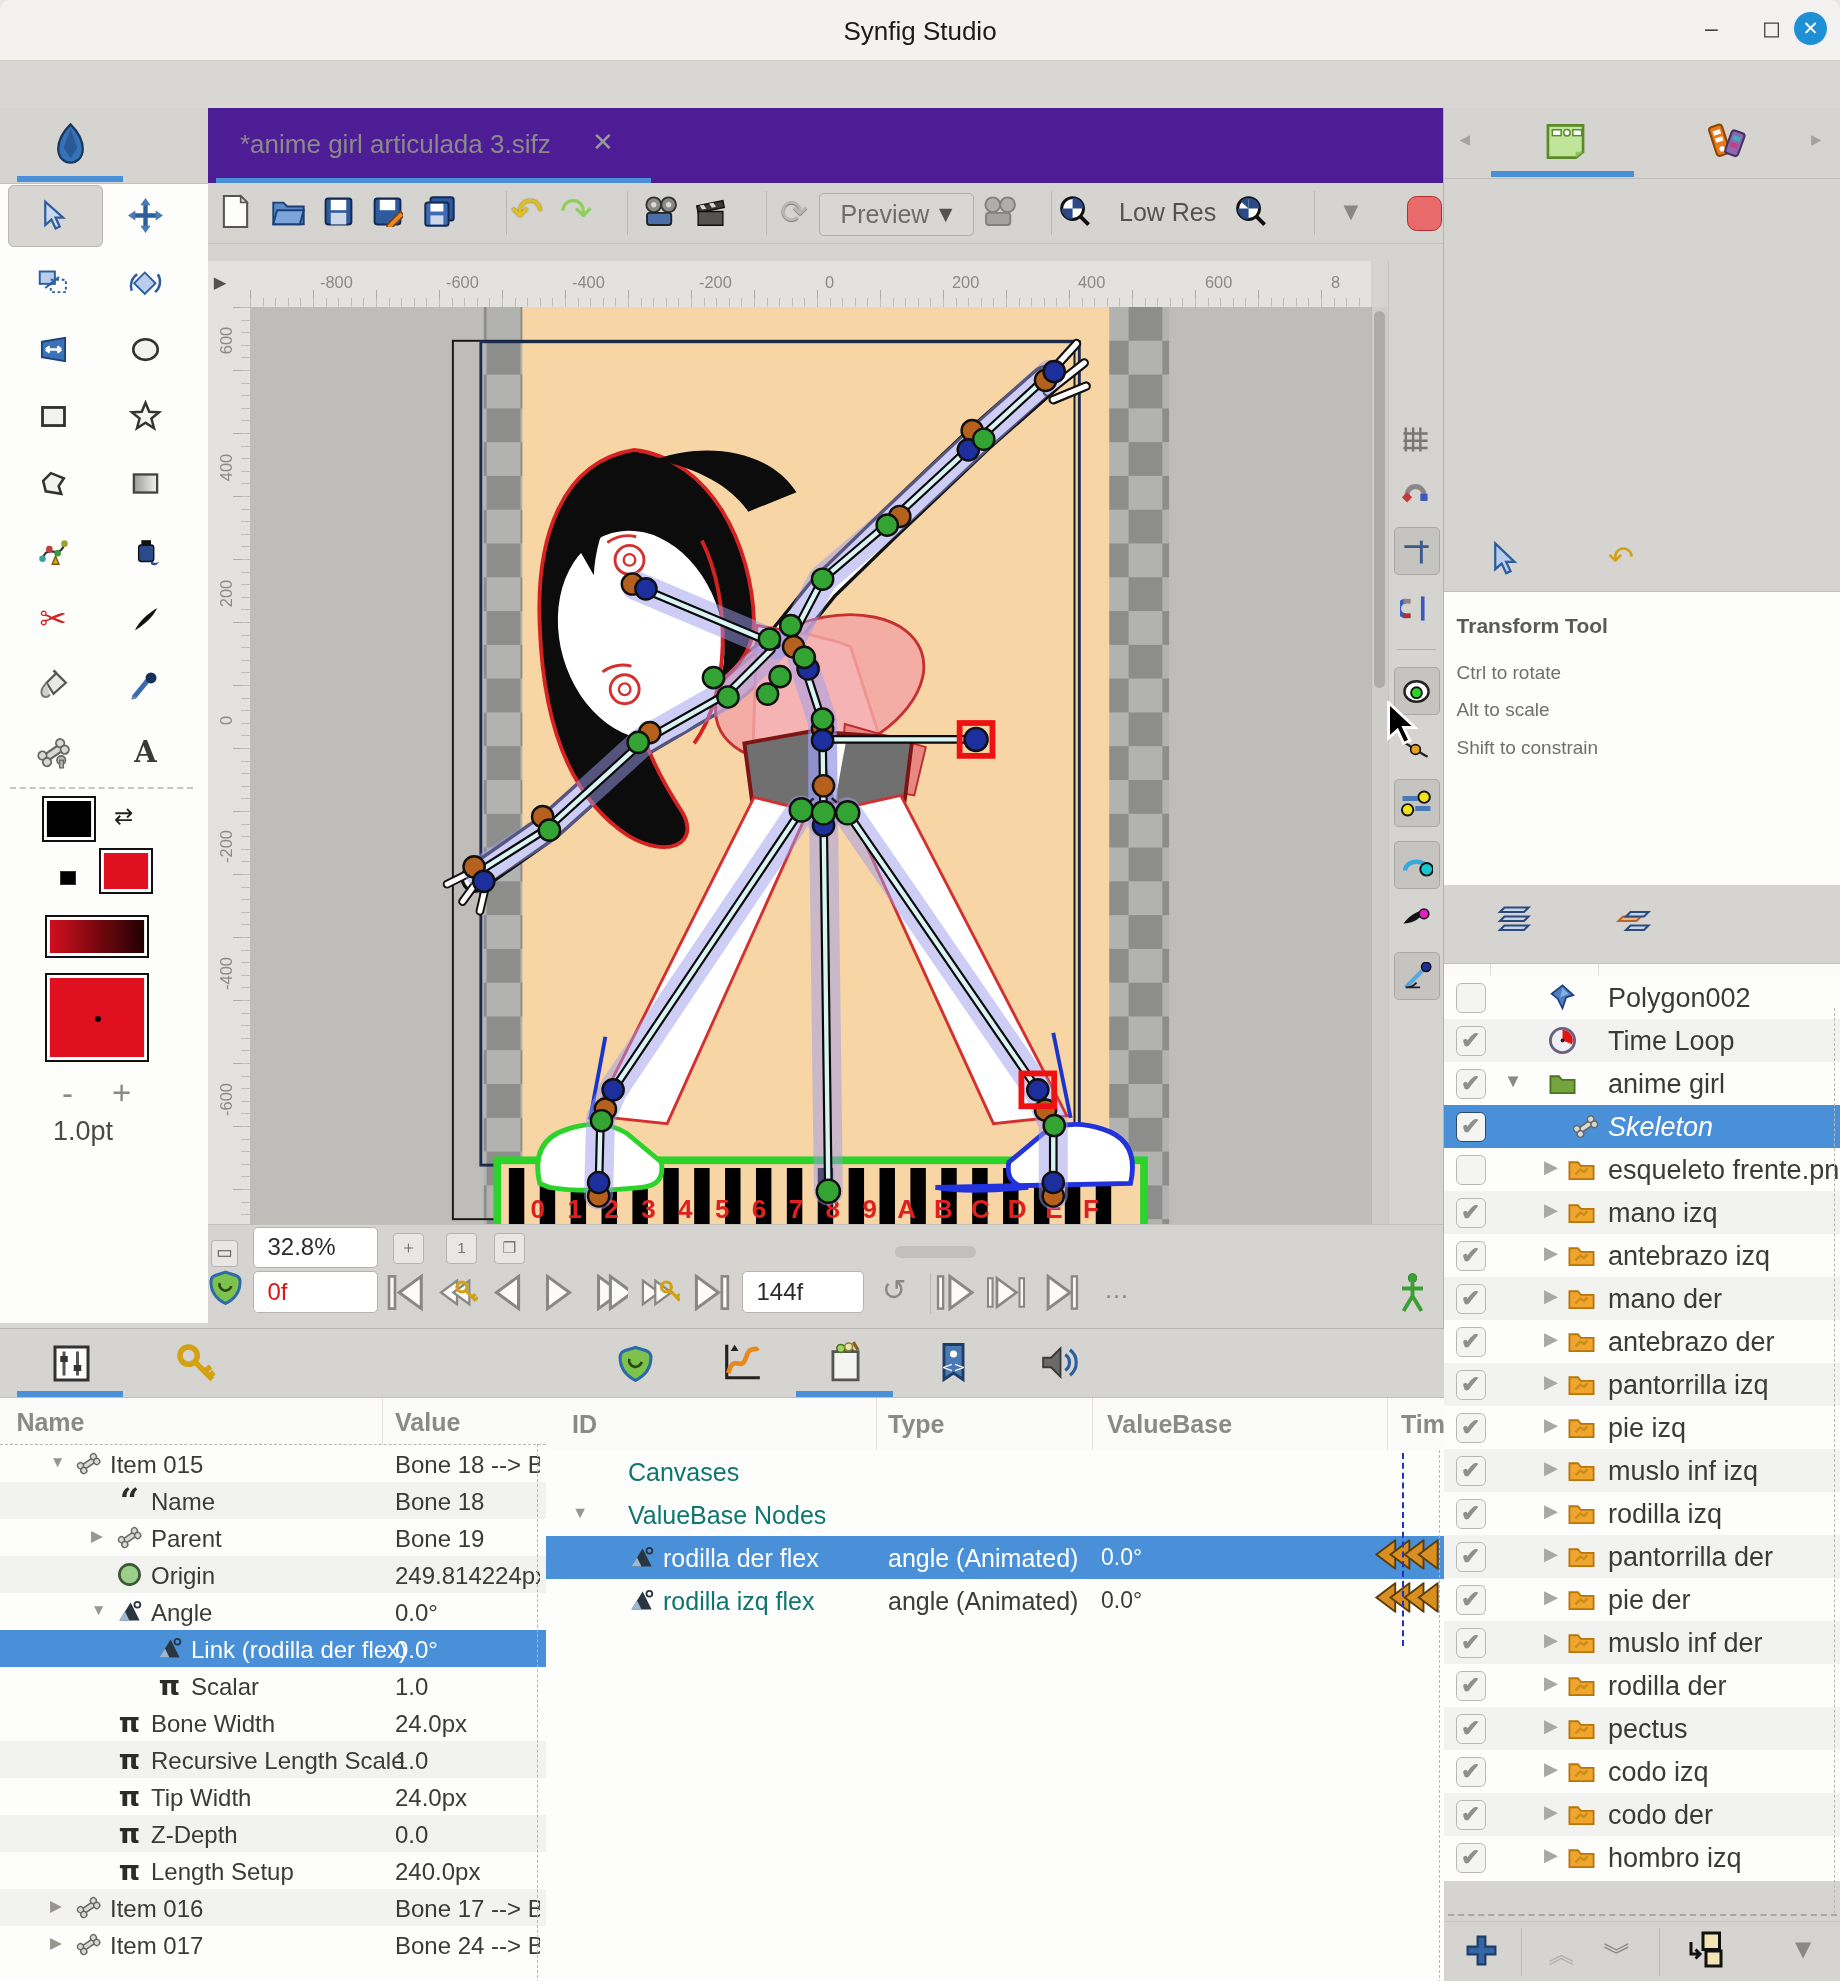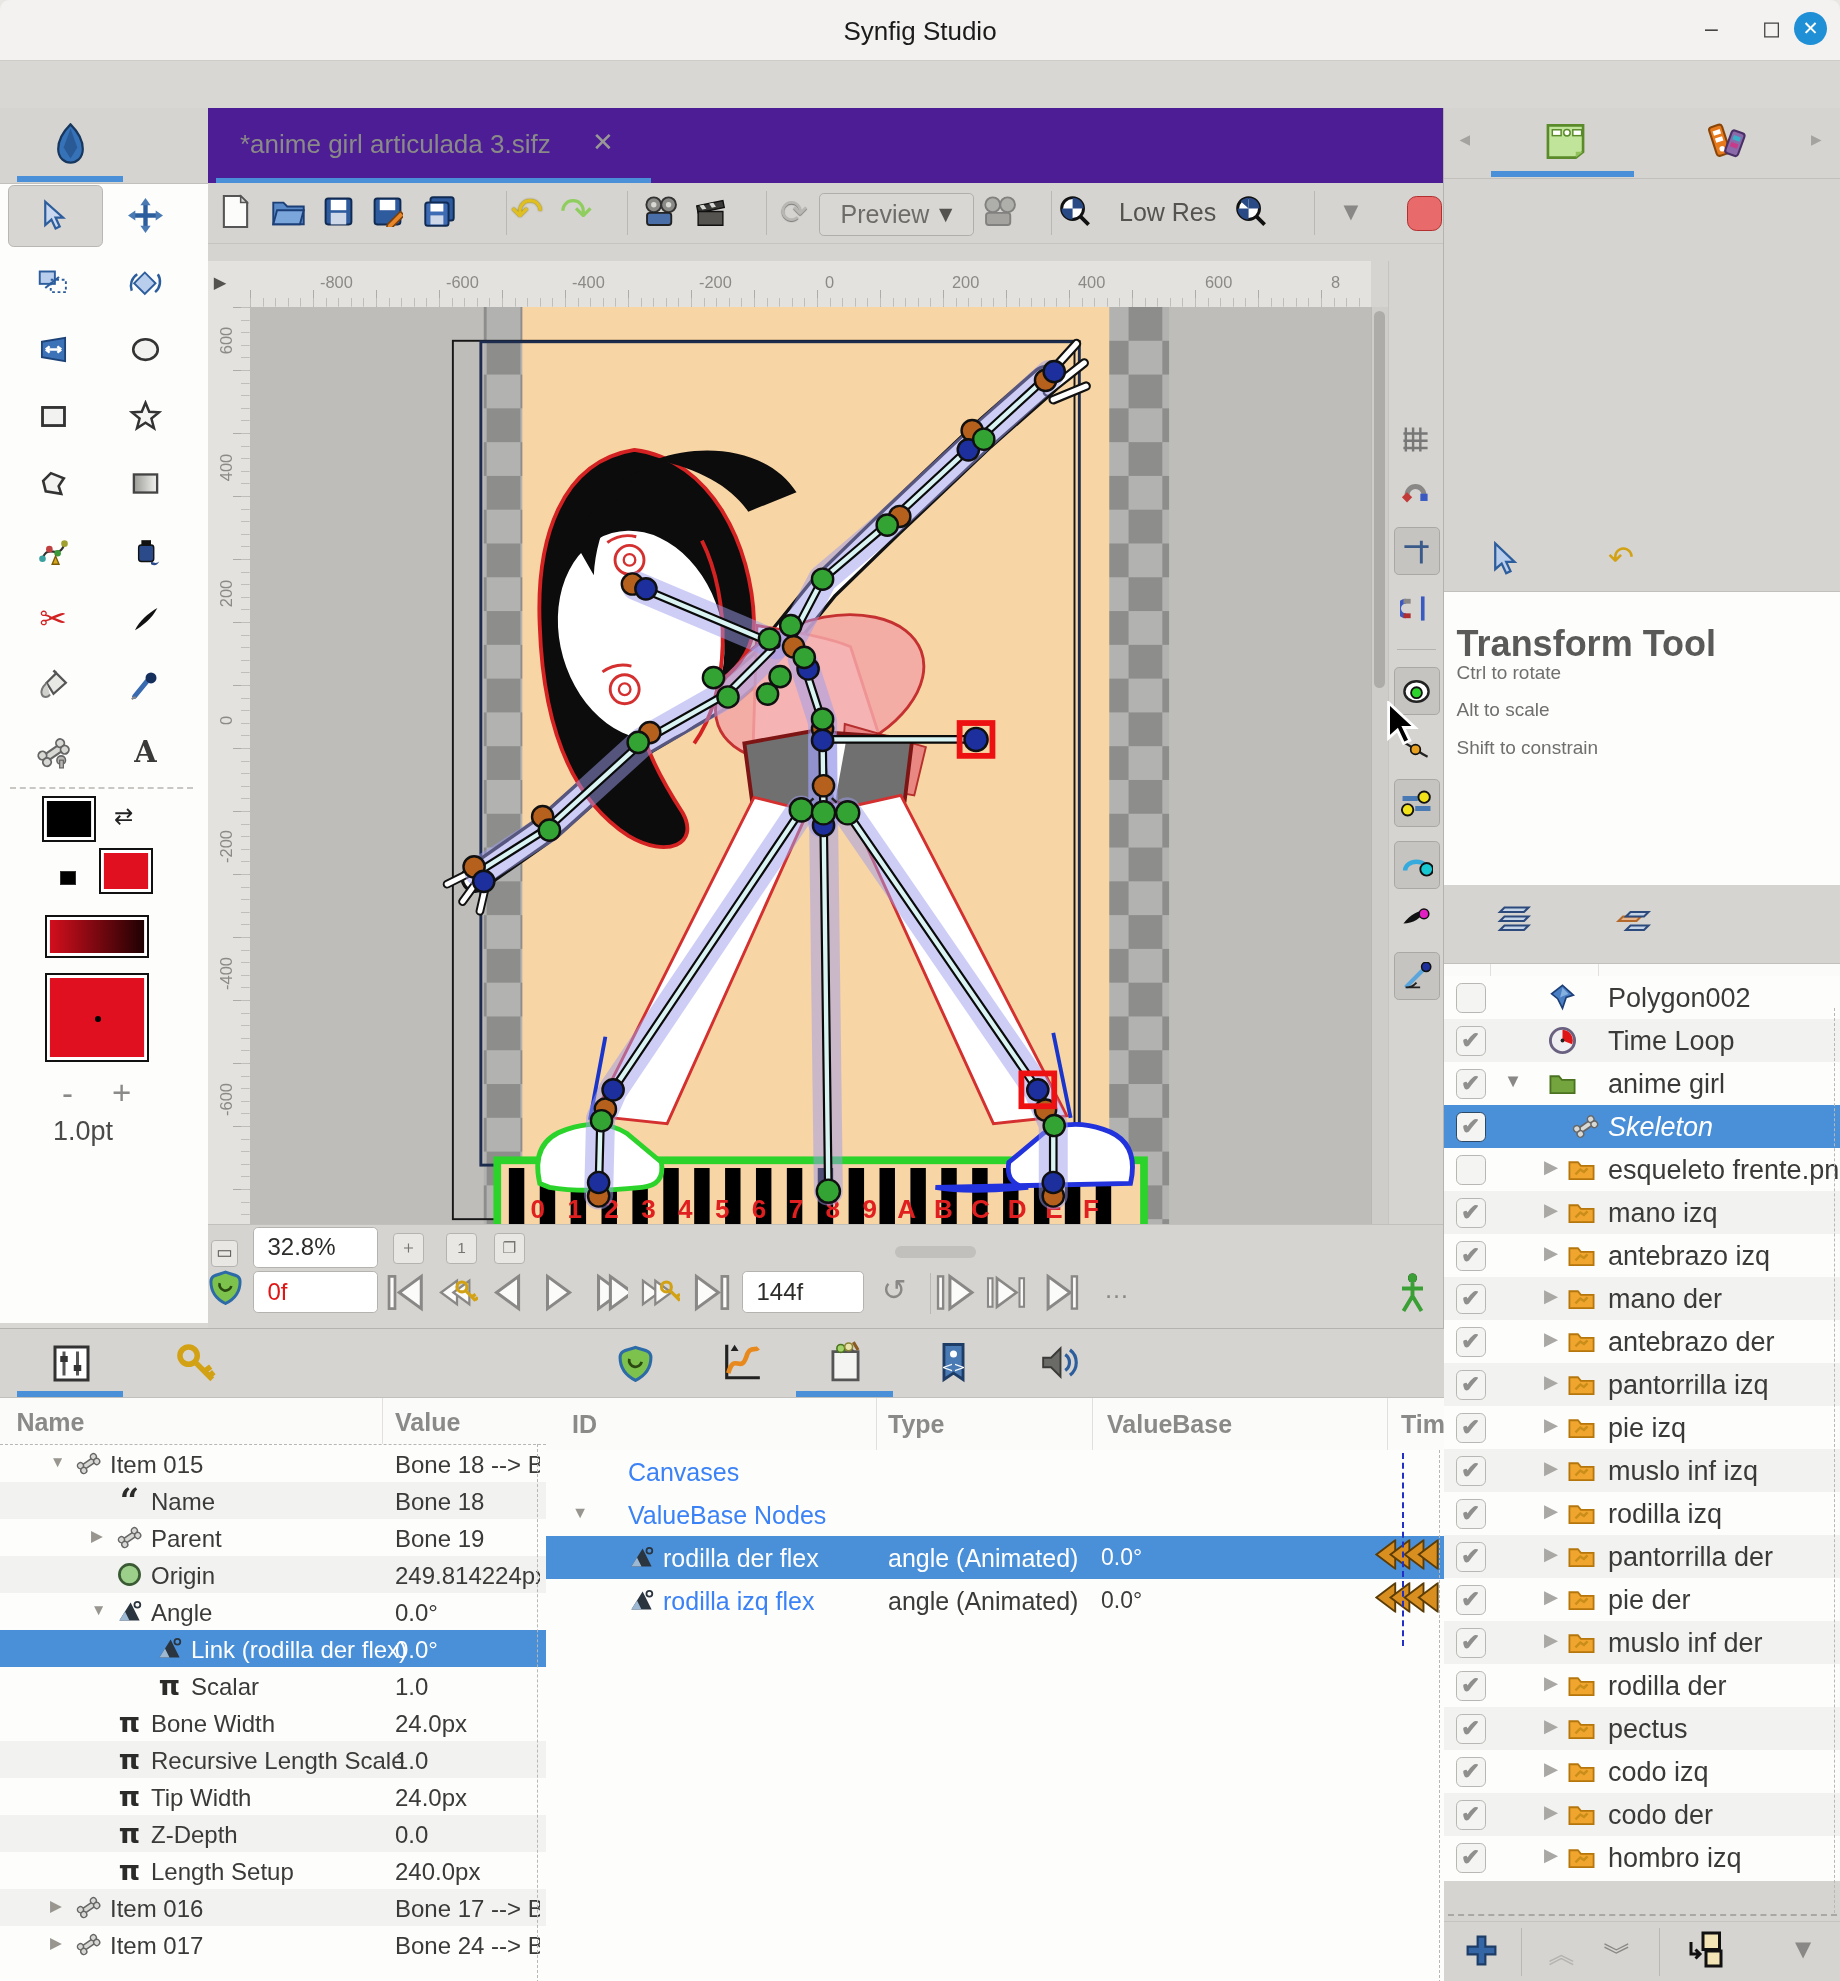--- a/index.html
+++ b/index.html
@@ -60,21 +60,21 @@
   .tbt{width:42px;height:39px;}
   
   #rightcol{left:1443px;top:108px;width:397px;height:1873px;background:#d6d4d0;border-left:1px solid #b5b3af;}
   #rp-tabstrip{left:0;top:0;width:397px;height:70px;background:#d6d4d0;border-bottom:1px solid #c2c0bc;}
   #rp-underline{left:47px;top:63px;width:143px;}
   #filelist{left:0;top:70px;width:397px;height:343px;background:#fdfdfc;border-bottom:5.8px solid #c6c4c0;}
   #file-row-label{left:70px;top:7.7px;font-size:26px;color:#3a3a38;}
   #to-tabstrip{left:0;top:423px;width:397px;height:60px;background:#d6d4d0;}
   #to-underline{left:16.4px;top:475px;width:104px;}
   #tooloptions{left:0;top:483px;width:397px;height:294px;background:#fdfdfc;border-top:1px solid #c2c0bc;border-bottom:5.8px solid #c6c4c0;}
-  #to-title{left:12.6px;top:31px;font-size:36px;font-weight:bold;color:#5a5a58;text-align:center;}
+  #to-title{left:12.6px;top:22px;font-size:21px;font-weight:bold;color:#5a5a58;text-align:center;}
   .to-hint{left:12.6px;font-size:19px;color:#6f6f6d;}
   #ly-tabstrip{left:0;top:777px;width:397px;height:78px;background:#d6d4d0;}
   #ly-underline{left:15.4px;top:846px;width:105px;}
   #ly-header{left:0;top:855px;width:397px;height:44px;background:#fbfbfa;border-top:1px solid #c2c0bc;border-bottom:1px solid #d2d0cc;}
   #ly-rows{left:0;top:868px;width:397px;height:905px;background:#fdfdfc;overflow:hidden;}
   .lrow{position:relative;width:397px;height:43px;}
   .lrow.alt{background:#f2f2f0;}
   .lrow.sel{background:#4a90d9;}
   .lrow .cb{position:absolute;left:11.6px;top:6.8px;width:28px;height:28px;border:1.9px solid #b9b7b3;border-radius:5.8px;background:#f4f4f2;color:#8f8f8d;font-size:23px;line-height:26px;text-align:center;font-weight:bold;}
   .lrow.sel .cb{border-color:#2c4a66;}
@@ -100,21 +100,21 @@
   #pp-dashr{left:537px;top:115px;width:0;height:539px;border-right:1.9px dashed #b9b7b3;}
   
   #librarypanel{left:546px;top:1328px;width:898px;height:654px;background:#d6d4d0;border-top:1px solid #b5b3af;}
   #lb-underline{left:250px;top:62px;width:97px;}
   #lb-header{left:0;top:68px;width:898px;height:53px;background:#fbfbfa;border-top:1px solid #c2c0bc;border-bottom:1px solid #d2d0cc;}
   #lb-rows{left:0;top:121px;width:898px;height:533px;background:#fdfdfc;overflow:hidden;}
   .brow{position:relative;width:898px;height:43px;}
   .brow.sel{background:#4a90d9;}
   .brow .exp{position:absolute;left:26px;top:9.7px;font-size:16.4px;color:#98968f;}
   .brow .bic{position:absolute;left:82px;top:7.7px;width:27px;height:27px;}
-  .brow .c1{position:absolute;top:7.7px;font-size:25px;color:#3b82f6;white-space:nowrap;}
+  .brow .c1{position:absolute;top:7.7px;font-size:25px;color:#0f766e;white-space:nowrap;}
   .brow .c2{position:absolute;left:342px;top:7.7px;font-size:25px;color:#3a3a38;white-space:nowrap;}
   .brow .c3{position:absolute;left:555px;top:7.7px;font-size:23px;color:#3a3a38;white-space:nowrap;}
   .brow.sel .c1,.brow.sel .c2,.brow.sel .c3{color:#fff;}
   .brow .kf{position:absolute;left:828px;top:2.9px;}
   #lb-timecursor{left:856px;top:124px;width:0;height:193px;border-left:2.9px dashed #2230c8;}
   #lb-dashr{left:893px;top:121px;width:0;height:533px;border-right:1.9px dashed #b9b7b3;}
   .colline{background:#e2e0dc;width:1px;}
 </style>
 </head>
 <body>

